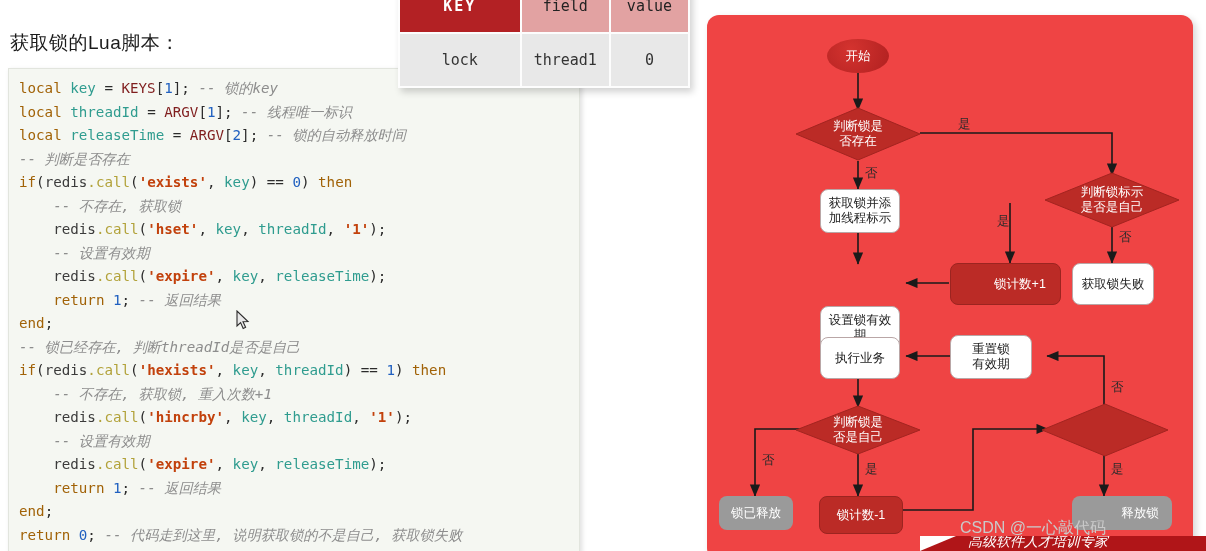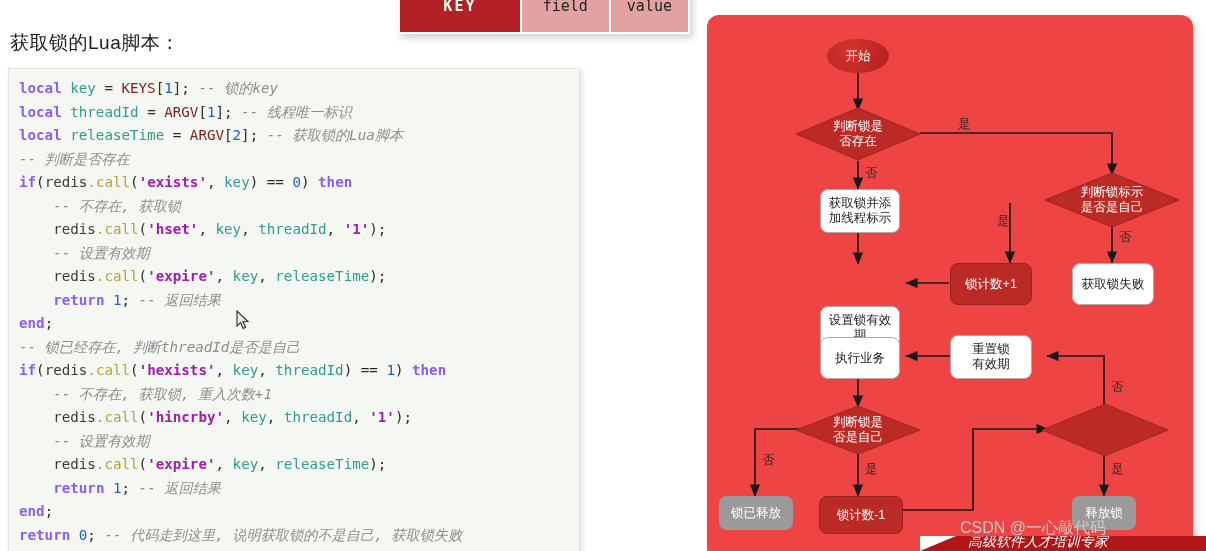--- a/index.html
+++ b/index.html
@@ -24,26 +24,26 @@
     border:1px solid #e2e5de;
     box-shadow:2px 2px 5px rgba(0,0,0,.13);
     overflow:hidden;
   }
   #code-pre{
     margin:0;padding:8px 0 0 10px;
     font-family:"DejaVu Sans Mono","Liberation Mono",monospace;
     font-size:14.2px;line-height:23.5px;
     white-space:pre;color:#2b2b2b;
   }
-  .k{color:#8b5cf6;font-weight:bold;}      
+  .k{color:#a16207;font-weight:normal;}      
   .v{color:#2f9c8f;}                        
   .g{color:#7f1d1d;}                        
   .n{color:#2060c0;}                        
   .c{color:#8d8d8d;font-style:italic;}      
-  .s{color:#a21caf;font-weight:bold;}       
+  .s{color:#c2410c;font-weight:bold;}       
   .f{color:#b2a23a;}                        
   .o{color:#2b2b2b;}                        
   .r{color:#3b3b3b;}                        
 
   #mouse-cursor{position:absolute;left:236px;top:310px;width:14px;height:20px;}
 
   
   #redis-table{
     position:absolute;left:398px;top:-22px;width:292px;
     border-collapse:separate;border-spacing:2px;
@@ -93,21 +93,21 @@
 </head>
 <body>
 
 <div id="left-column">
 
   <div id="section-heading">获取锁的Lua脚本：</div>
 
   <div id="code-block">
     <pre id="code-pre"><span class="k">local </span><span class="v">key</span><span class="o"> = </span><span class="g">KEYS</span><span class="o">[</span><span class="n">1</span><span class="o">]; </span><span class="c">-- 锁的key</span>
 <span class="k">local </span><span class="v">threadId</span><span class="o"> = </span><span class="g">ARGV</span><span class="o">[</span><span class="n">1</span><span class="o">]; </span><span class="c">-- 线程唯一标识</span>
-<span class="k">local </span><span class="v">releaseTime</span><span class="o"> = </span><span class="g">ARGV</span><span class="o">[</span><span class="n">2</span><span class="o">]; </span><span class="c">-- 获取锁的Lua脚本</span>
+<span class="k">local </span><span class="v">releaseTime</span><span class="o"> = </span><span class="g">ARGV</span><span class="o">[</span><span class="n">2</span><span class="o">]; </span><span class="c">-- 锁的自动释放时间</span>
 <span class="c">-- 判断是否存在</span>
 <span class="k">if</span><span class="o">(</span><span class="r">redis</span><span class="f">.call</span><span class="o">(</span><span class="s">'exists'</span><span class="o">, </span><span class="v">key</span><span class="o">) == </span><span class="n">0</span><span class="o">) </span><span class="k">then</span>
 <span class="o">    </span><span class="c">-- 不存在, 获取锁</span>
 <span class="o">    </span><span class="r">redis</span><span class="f">.call</span><span class="o">(</span><span class="s">'hset'</span><span class="o">, </span><span class="v">key</span><span class="o">, </span><span class="v">threadId</span><span class="o">, </span><span class="s">'1'</span><span class="o">);</span>
 <span class="o">    </span><span class="c">-- 设置有效期</span>
 <span class="o">    </span><span class="r">redis</span><span class="f">.call</span><span class="o">(</span><span class="s">'expire'</span><span class="o">, </span><span class="v">key</span><span class="o">, </span><span class="v">releaseTime</span><span class="o">);</span>
 <span class="o">    </span><span class="k">return </span><span class="n">1</span><span class="o">; </span><span class="c">-- 返回结果</span>
 <span class="k">end</span><span class="o">;</span>
 <span class="c">-- 锁已经存在, 判断threadId是否是自己</span>
 <span class="k">if</span><span class="o">(</span><span class="r">redis</span><span class="f">.call</span><span class="o">(</span><span class="s">'hexists'</span><span class="o">, </span><span class="v">key</span><span class="o">, </span><span class="v">threadId</span><span class="o">) == </span><span class="n">1</span><span class="o">) </span><span class="k">then</span>
@@ -125,20 +125,25 @@
   </svg>
 </div>
 
 <table id="redis-table">
   <tbody>
       <tr>
     <td class="th-key">KEY</td>
     <td class="th-sub w-field">field</td>
     <td class="th-sub w-value">value</td>
   </tr>
+  <tr>
+    <td class="td-cell">lock</td>
+    <td class="td-cell w-field">thread1</td>
+    <td class="td-cell w-value">0</td>
+  </tr>
 </tbody>
   </table>
 
 <div id="flow-panel">
 
   <svg id="flow-svg" width="486" height="545">
     <defs>
       <marker id="ar" markerWidth="9" markerHeight="9" refX="7.2" refY="3.2" orient="auto" markerUnits="strokeWidth">
         <path d="M0,0 L0,6.4 L7.6,3.2 z" fill="#1a1a1a"></path>
       </marker>
@@ -195,21 +200,21 @@
   <div class="n-diamond-label" style="left:337px;top:157px;width:136px;height:56px;">
     <span style="white-space:pre-line">判断锁标示
 是否是自己</span>
   </div>
 
   <div class="fl-node n-box" style="left:113px;top:174px;width:78px;height:42px;">
     <span style="white-space:pre-line">获取锁并添
 加线程标示</span>
   </div>
 
-  <div class="fl-node n-red" style="left:243px;top:248px;width:80px;height:40px;">
+  <div class="fl-node n-red" style="left:243px;top:248px;width:80px;height:40px;padding-left:29px;">
     <span>锁计数+1</span>
   </div>
 
   <div class="fl-node n-box" style="left:365px;top:248px;width:80px;height:40px;">
     <span>获取锁失败</span>
   </div>
 
   <div class="fl-node n-box" style="left:113px;top:249px;width:78px;height:42px;margin-top:42px;">
     <span style="white-space:pre-line">设置锁有效
 期</span>
@@ -237,21 +242,21 @@
   </svg>
 
   <div class="fl-node n-gray" style="left:12px;top:481px;width:74px;height:34px;">
     <span>锁已释放</span>
   </div>
 
   <div class="fl-node n-red" style="left:112px;top:481px;width:82px;height:36px;">
     <span>锁计数-1</span>
   </div>
 
-  <div class="fl-node n-gray" style="left:365px;top:481px;width:64px;height:34px;">
+  <div class="fl-node n-gray" style="left:365px;top:481px;width:64px;height:34px;padding-left:36px;">
     <span>释放锁</span>
   </div>
 
   <div class="edge-label" style="left:251px;top:101px;">是</div>
   <div class="edge-label" style="left:158px;top:150px;">否</div>
   <div class="edge-label" style="left:290px;top:198px;">是</div>
   <div class="edge-label" style="left:412px;top:214px;">否</div>
   <div class="edge-label" style="left:55px;top:437px;">否</div>
   <div class="edge-label" style="left:158px;top:446px;">是</div>
   <div class="edge-label" style="left:404px;top:364px;">否</div>

